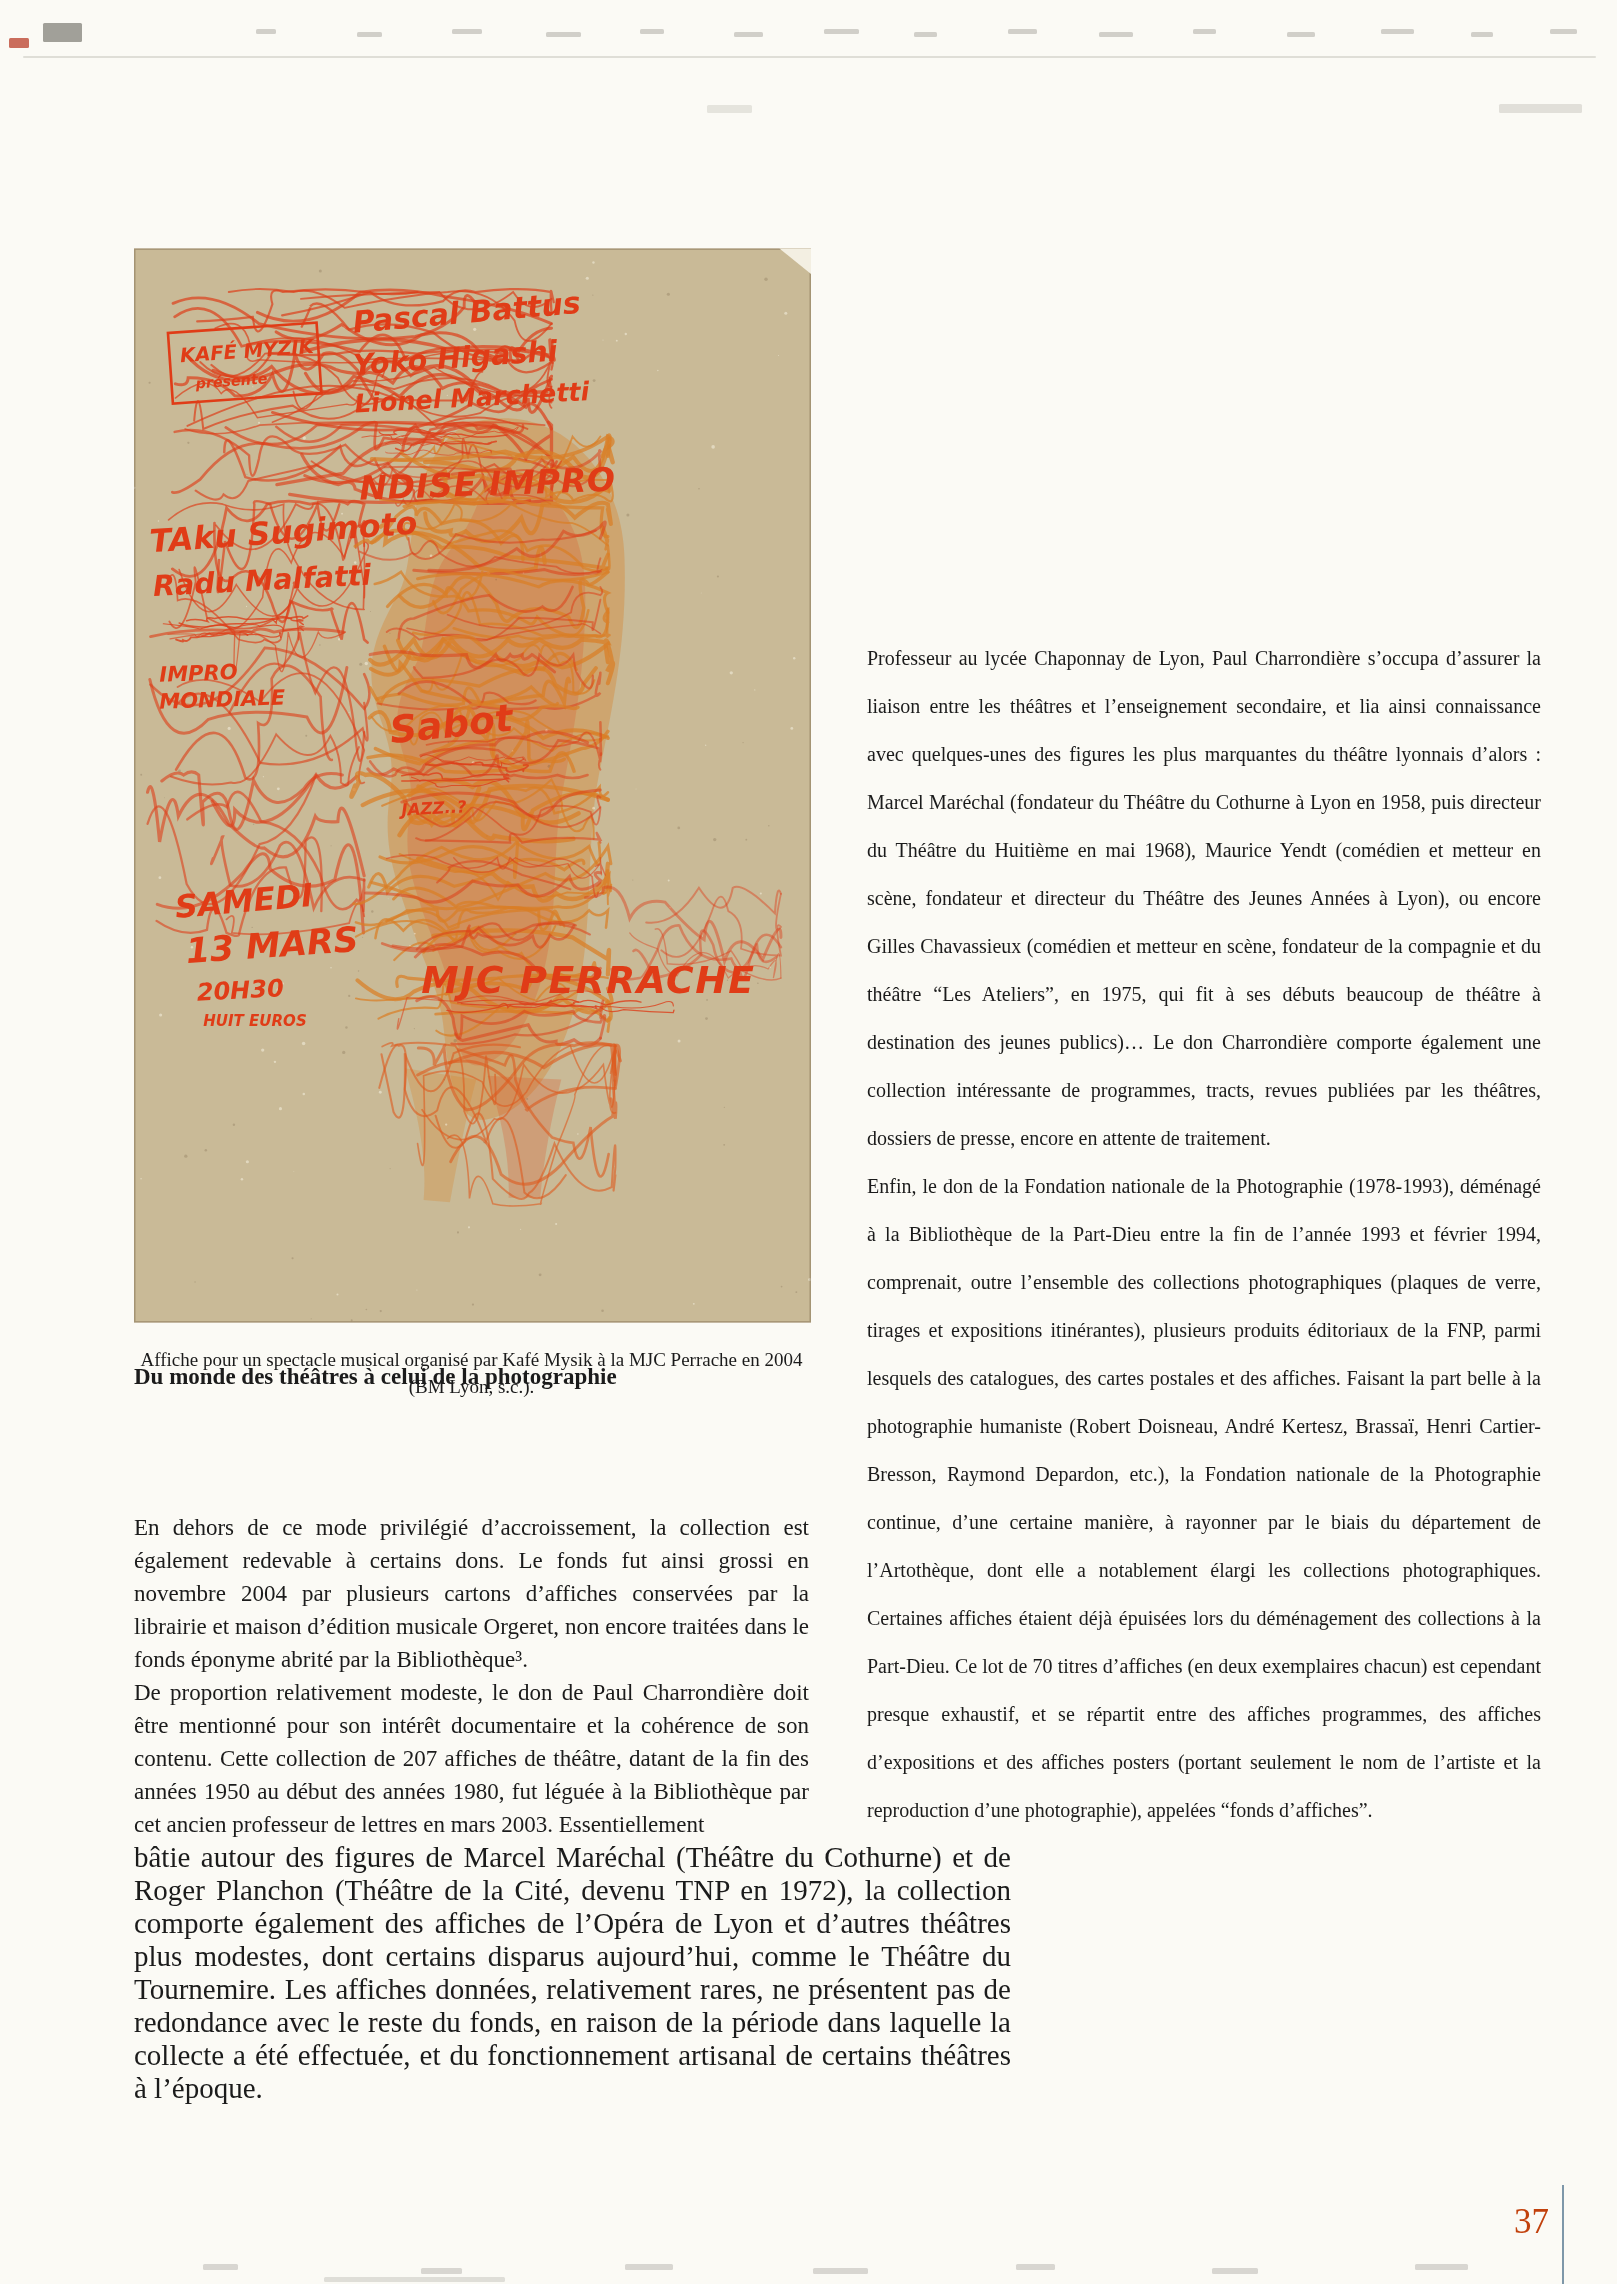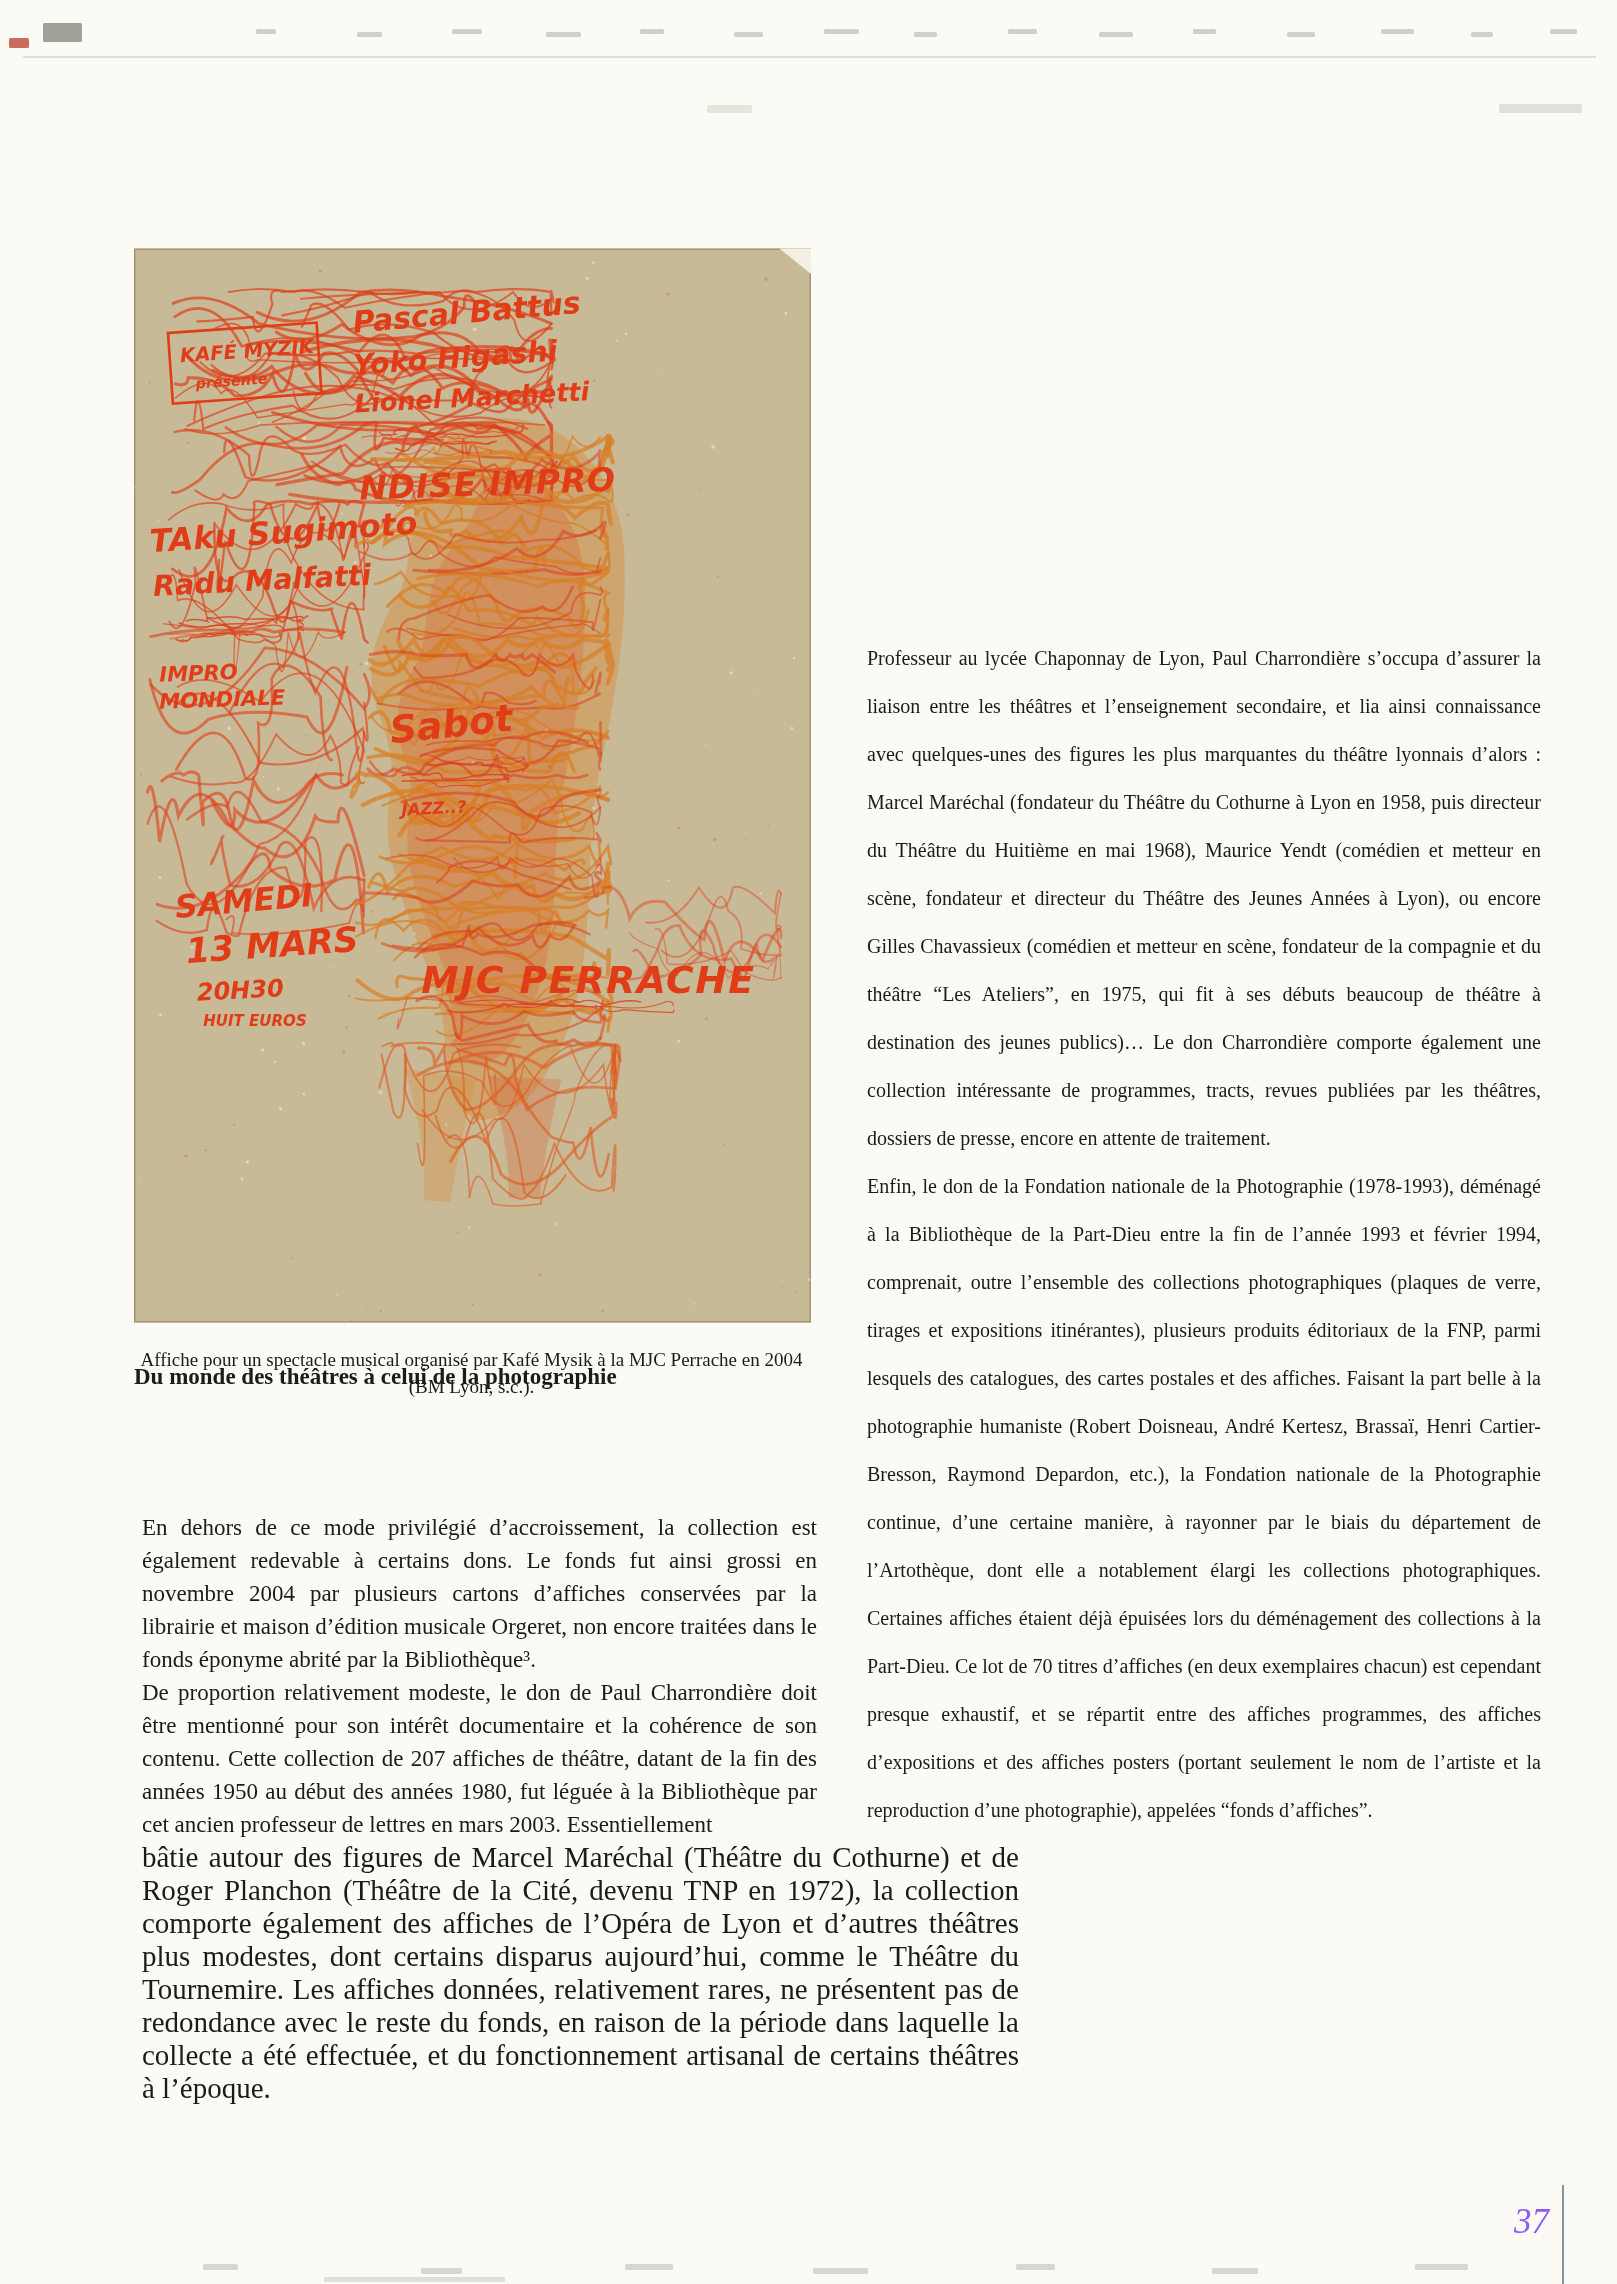--- a/index.html
+++ b/index.html
@@ -26,34 +26,34 @@
     font-size:20px; line-height:48px; text-align:justify;
     hyphens:auto; -webkit-hyphens:auto;
   }
   .right-col p { margin:0; }
 
   .heading {
     position:absolute; left:134px; top:1364px; width:677px;
     font-weight:bold; font-size:23px;
   }
 
-  .lower-block { position:absolute; left:142px; top:1511px; width:877px; }
+  .lower-block { position:absolute; left:134px; top:1511px; width:877px; }
   .left-col {
     width:675px; font-size:23px; line-height:33px; text-align:justify;
     hyphens:auto; -webkit-hyphens:auto;
   }
   .left-col p { margin:0; }
   .bottom-para {
     width:877px; font-size:29px; line-height:33px; text-align:justify;
     hyphens:auto; -webkit-hyphens:auto;
   }
 
   .page-number {
     position:absolute; left:1514px; top:2202px;
-    font-size:35px; font-style:italic; color:#8b5cf6;
+    font-size:35px; color:#c2410c;
   }
   .fold-line {
     position:absolute; left:1562px; top:2185px; width:2.3px; height:99px;
     background:rgba(58,98,128,0.65);
   }
 
   .poster-text text {
     font-family:"DejaVu Sans", sans-serif;
     font-style:italic; font-weight:bold;
   }

